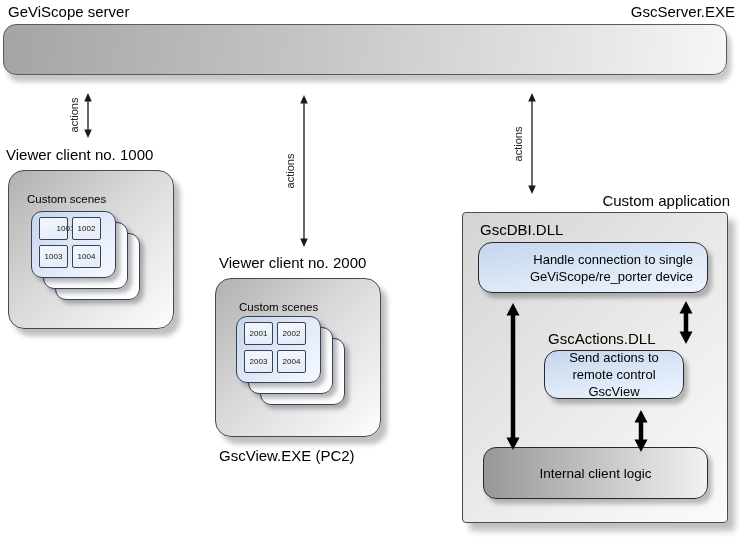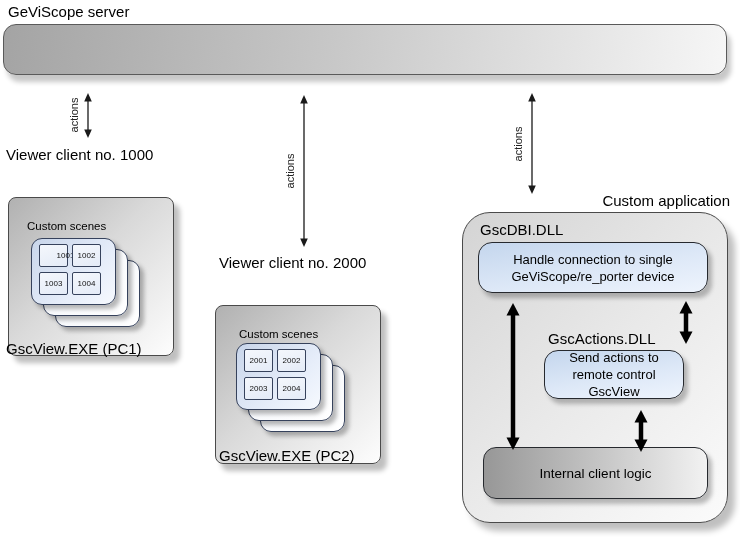--- a/index.html
+++ b/index.html
@@ -12,24 +12,23 @@
 
   .server-bar {
     position:absolute; left:3px; top:24px; width:722px; height:49px;
     border:1px solid #5a5a5a; border-radius:13px;
     background:linear-gradient(97deg,#a4a4a4 0%, #c7c7c7 45%, #f6f6f6 100%);
     box-shadow:4px 7px 5px rgba(0,0,0,0.22);
   }
 
   .client-box {
     position:absolute; width:164px; height:157px;
-    border:1px solid #4a4a4a; border-radius:8px;
+    border:1px solid #4a4a4a; border-radius:16px;
     background:linear-gradient(135deg,#b1b1b1 0%, #d9d9d9 45%, #fdfdfd 100%);
     box-shadow:6px 7px 5px rgba(0,0,0,0.25);
-    margin-top:27px;
   }
 
   .scene-layer {
     position:absolute; width:83px; height:65px;
     border:1px solid #36425c; border-radius:11px;
     background:linear-gradient(135deg,#f2f5fa 0%, #ffffff 100%);
     box-shadow:4px 4px 4px rgba(0,0,0,0.28);
   }
   .scene-layer.front {
     background:linear-gradient(135deg,#c8d5ea 0%, #e7eefa 65%, #f6f9fe 100%);
@@ -37,21 +36,21 @@
   .scene-cell {
     position:absolute; width:29px; height:23px; box-sizing:border-box;
     border:1px solid #36425c; border-radius:2px;
     background:linear-gradient(160deg,#f4f7fc 0%, #e4ebf7 100%);
     display:flex; align-items:center; justify-content:center;
     font-size:8px; color:#111;
   }
 
   .app-box {
     position:absolute; left:462px; top:212px; width:264px; height:309px;
-    border:1px solid #4a4a4a; border-radius:28px;
+    border:1px solid #4a4a4a; border-radius:4px;
     background:linear-gradient(135deg,#d4d4d4 0%, #e9e9e9 50%, #fbfbfb 100%);
     box-shadow:7px 8px 6px rgba(0,0,0,0.25);
   }
   .blue-box {
     position:absolute; box-sizing:border-box;
     border:1px solid #26292e; border-radius:14px;
     background:linear-gradient(170deg,#c4d6ed 0%, #dde8f7 55%, #eef4fd 100%);
     box-shadow:4px 5px 4px rgba(0,0,0,0.25);
     display:flex; align-items:center; justify-content:center; text-align:center;
     font-size:13px; line-height:17px; color:#000; padding:4px 14px;
@@ -70,20 +69,21 @@
     transform:translate(-50%,-50%) rotate(-90deg);
   }
   svg.arrow { position:absolute; overflow:visible; }
 </style>
 </head>
 <body>
 
 <div class="stage">
 
   <div class="title" style="left:8px; top:4px;">GeViScope server</div>
+  <div class="title" style="right:5px; top:4px;">GscServer.EXE</div>
   <div class="server-bar"></div>
 
   <svg class="arrow" style="left:82px; top:93px;" width="12" height="45" viewBox="0 0 12 45">
     <line x1="6" y1="7.5" x2="6" y2="37.5" stroke="#1a1a1a" stroke-width="1.3"></line>
     <polygon points="6,0 2.2,8.5 9.8,8.5" fill="#1a1a1a"></polygon>
     <polygon points="6,45 2.2,36.5 9.8,36.5" fill="#1a1a1a"></polygon>
   </svg>
   <div class="vlabel" style="left:74px; top:115px;">actions</div>
 
   <svg class="arrow" style="left:298px; top:95px;" width="12" height="152" viewBox="0 0 12 152">
@@ -105,40 +105,39 @@
     <div class="small-label" style="left:18px; top:22px;">Custom scenes</div>
     <div class="scene-layer" style="left:46px; top:62px;"></div>
     <div class="scene-layer" style="left:34px; top:51px;"></div>
     <div class="scene-layer front" style="left:22px; top:40px;">
       <div class="scene-cell" style="left:7px; top:5px;padding-left:24px;">1001</div>
       <div class="scene-cell" style="left:40px; top:5px;">1002</div>
       <div class="scene-cell" style="left:7px; top:33px;">1003</div>
       <div class="scene-cell" style="left:40px; top:33px;">1004</div>
     </div>
   </div>
-  <div class="title" style="left:6px; top:341px;">GscView.EXE (PC1)</div>
 
   <div class="title" style="left:219px; top:255px;">Viewer client no. 2000</div>
   <div class="client-box" style="left:215px; top:278px;">
     <div class="small-label" style="left:23px; top:22px;">Custom scenes</div>
     <div class="scene-layer" style="left:44px; top:59px;"></div>
     <div class="scene-layer" style="left:32px; top:48px;"></div>
     <div class="scene-layer front" style="left:20px; top:37px;">
       <div class="scene-cell" style="left:7px; top:5px;">2001</div>
       <div class="scene-cell" style="left:40px; top:5px;text-align:right;">2002</div>
       <div class="scene-cell" style="left:7px; top:33px;">2003</div>
       <div class="scene-cell" style="left:40px; top:33px;">2004</div>
     </div>
   </div>
   <div class="title" style="left:219px; top:448px;">GscView.EXE (PC2)</div>
 
   <div class="title" style="right:10px; top:193px;">Custom application</div>
   <div class="app-box">
     <div class="title" style="left:17px; top:9px;">GscDBI.DLL</div>
-    <div class="blue-box" style="left:15px; top:29px; width:230px; height:51px;">Handle connection to single GeViScope/re_porter device</div>
+    <div class="blue-box" style="left:15px; top:29px; width:230px; height:51px;text-align:right;">Handle connection to single GeViScope/re_porter device</div>
 
     <div class="title" style="left:85px; top:118px;">GscActions.DLL</div>
     <div class="blue-box" style="left:81px; top:137px; width:140px; height:49px;">Send actions to remote control GscView</div>
 
     <div class="gray-box" style="left:20px; top:234px; width:225px; height:52px;">Internal client logic</div>
   </div>
 
   <svg class="arrow" style="left:505px; top:303px;" width="16" height="147" viewBox="0 0 16 147">
     <line x1="8" y1="11" x2="8" y2="136" stroke="#000" stroke-width="4.5"></line>
     <polygon points="8,0 1.5,12.5 14.5,12.5" fill="#000"></polygon>

